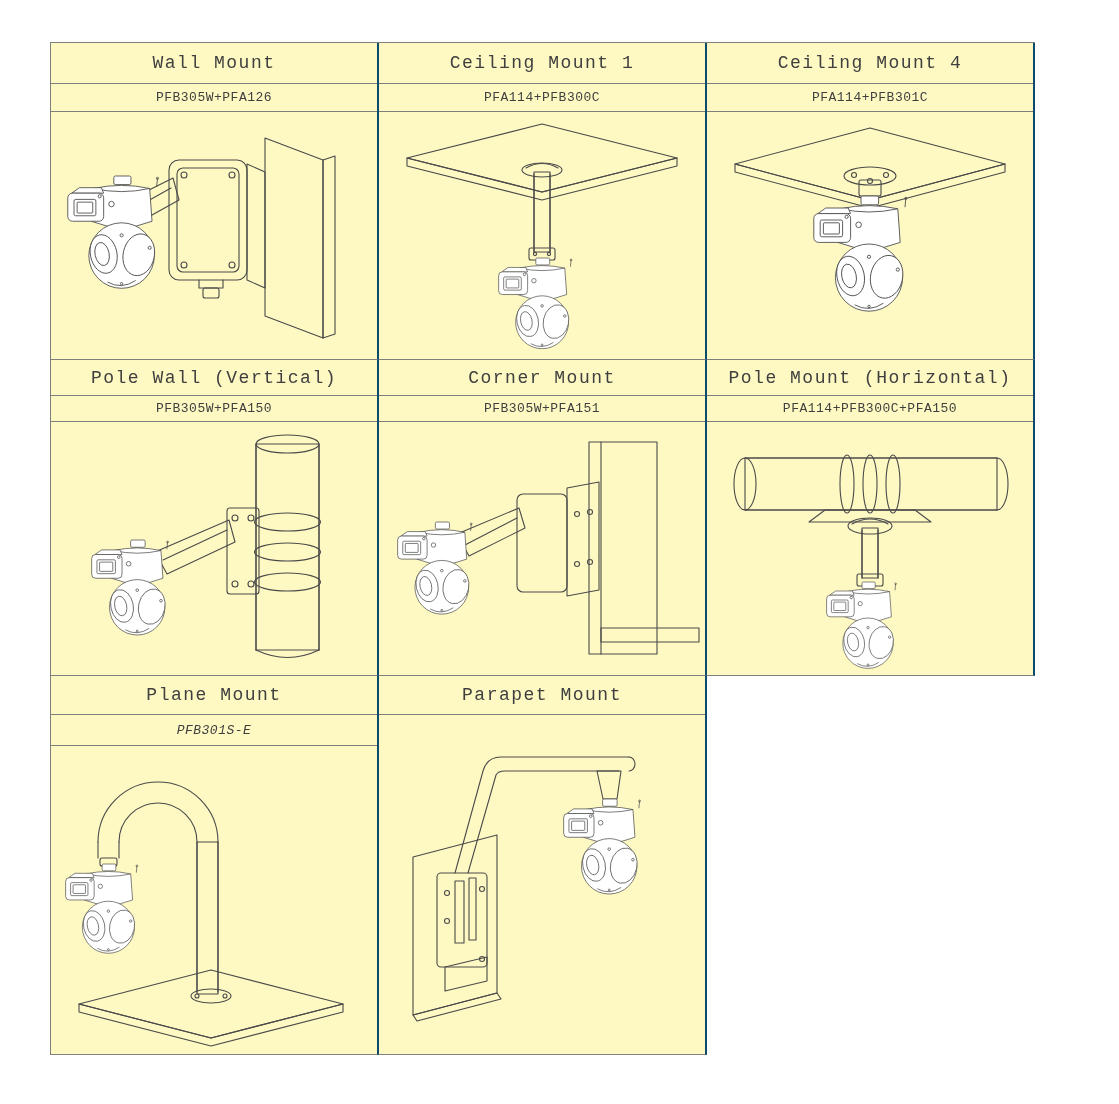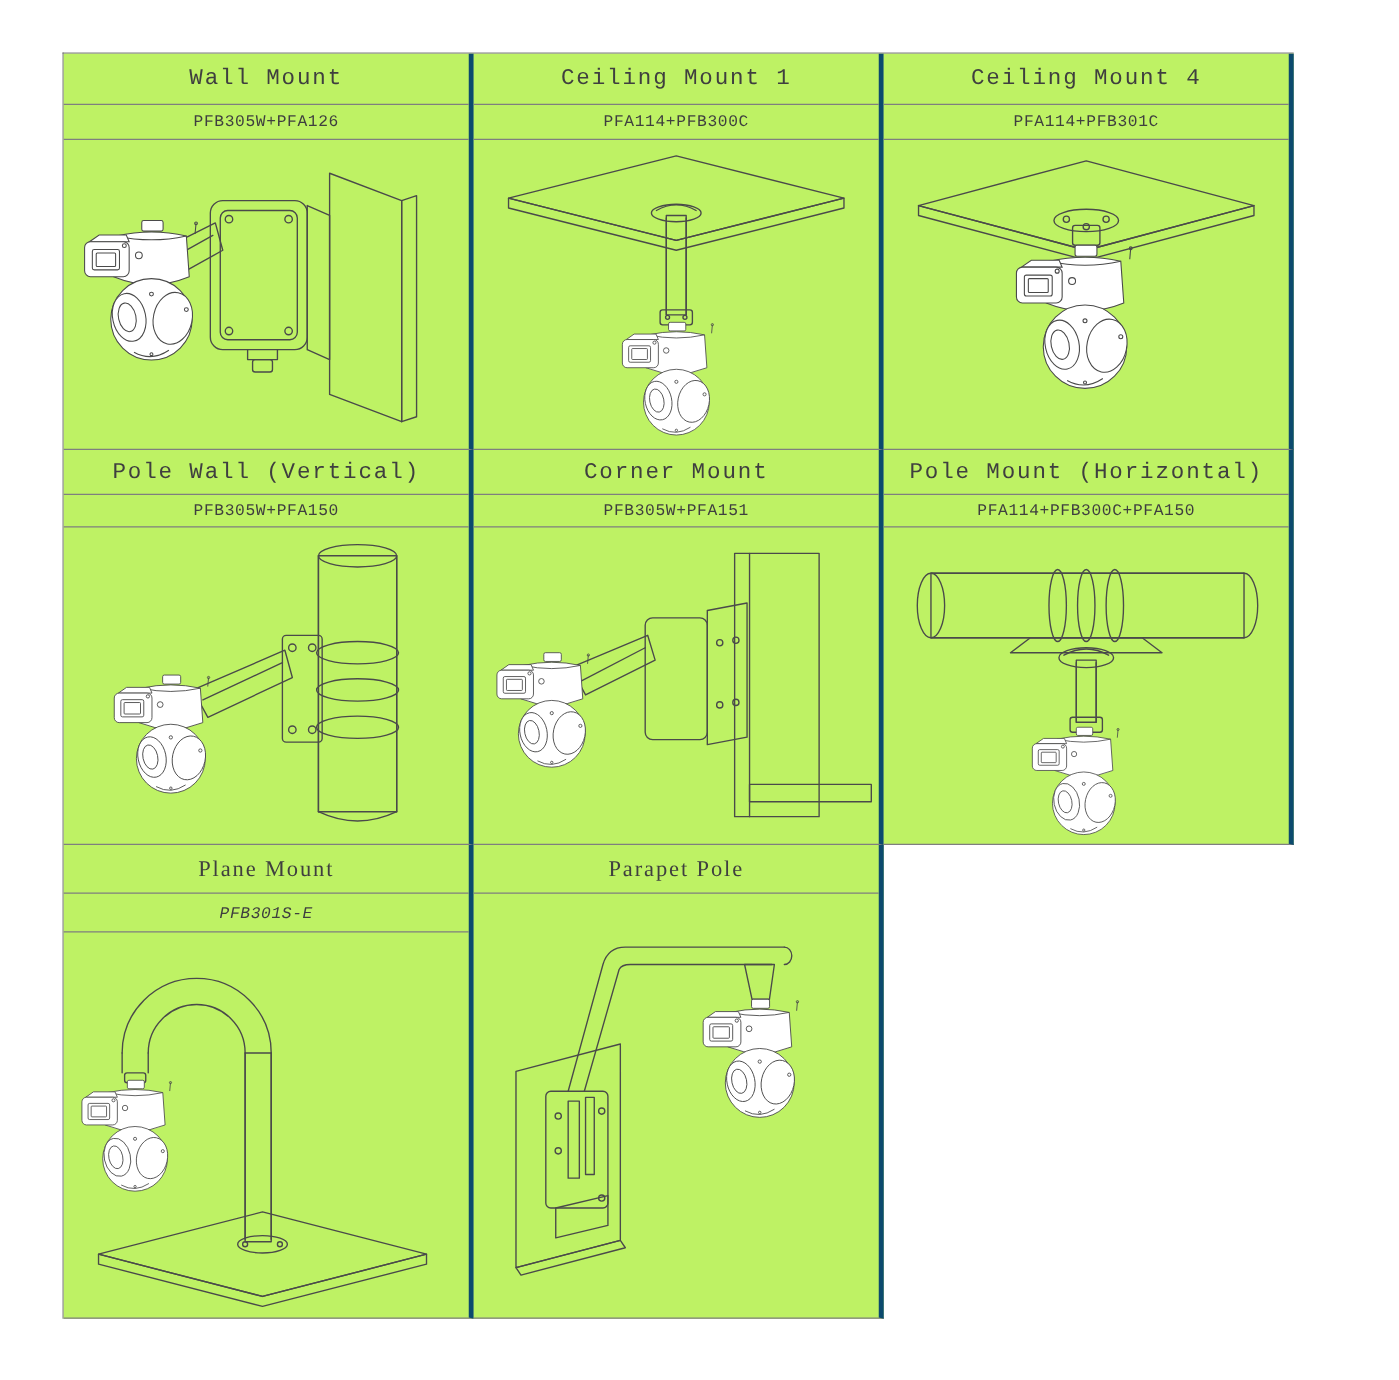--- a/index.html
+++ b/index.html
@@ -2,29 +2,29 @@
 <html><head>
 <meta charset="utf-8">
 <style>
   html,body{margin:0;padding:0;background:#ffffff;}
   body{width:1119px;height:1104px;position:relative;overflow:hidden;
        font-family:"Liberation Mono","DejaVu Sans Mono",monospace;color:#3f3f3f;}
   *{box-sizing:border-box;}
 
   .mount-table{position:absolute;left:50px;top:42px;border-top:1px solid #7f7f7f;border-left:1px solid #7f7f7f;}
   .trow{display:flex;}
-  .cell{width:328px;border-right:4px solid #0c4a6e;border-bottom:1px solid #7f7f7f;background:#bef264;}
+  .cell{width:328px;border-right:2px solid #0c4a6e;border-bottom:1px solid #7f7f7f;background:#fef9c3;}
   .title{display:flex;align-items:center;justify-content:center;
          border-bottom:1px solid #7f7f7f;font-size:18px;letter-spacing:1.5px;font-weight:400;}
   .model{display:flex;align-items:center;justify-content:center;
          border-bottom:1px solid #7f7f7f;font-size:13px;letter-spacing:.5px;}
   .figure{display:block;}
   .r1 .title{height:41px;} .r1 .model{height:28px;} .r1 .figure{height:247px;}
   .r2 .title{height:36px;} .r2 .model{height:26px;} .r2 .figure{height:253px;}
-  .r3 .title{height:39px;font-family:Liberation Serif, serif;} .r3 .model{height:31px;font-style:italic;} .r3 .figure{height:308px;}
+  .r3 .title{height:39px;} .r3 .model{height:31px;font-style:italic;} .r3 .figure{height:308px;}
   .figure svg{display:block;width:100%;height:100%;}
 
   .fig path,.fig rect,.fig circle,.fig ellipse,.fig line{
     fill:none;stroke:#4a4a4a;stroke-width:1.1;stroke-linejoin:round;stroke-linecap:round;}
   .fig use{stroke:#4a4a4a;stroke-width:1.1;fill:none;}
   .defs-holder{position:absolute;width:0;height:0;overflow:hidden;}
 </style>
 </head>
 <body>
 
@@ -207,21 +207,21 @@
           <line x1="146" y1="96" x2="146" y2="246"></line>
             <line x1="167" y1="96" x2="167" y2="246"></line>
           <line x1="47" y1="96" x2="47" y2="112"></line>
             <line x1="68" y1="96" x2="68" y2="112"></line>
           <rect x="49" y="112" width="17" height="8" rx="2" fill="#fff"></rect>
           <use href="#cam" transform="translate(14,118) scale(0.62)"></use>
         </svg>
       </div>
     </div>
     <div class="cell">
-      <div class="title">Parapet Pole</div>
+      <div class="title">Parapet Mount</div>
       <div class="figure">
         <svg class="fig" viewBox="0 0 326 308" preserveAspectRatio="xMidYMid meet">
           <path d="M34,300 L118,278 L122,284 L38,306 Z" fill="url(#hatchP)"></path>
           <path d="M34,142 L118,120 L118,278 L34,300 Z" fill="#fff"></path>
           <path d="M76,158 L104,56 Q108,42 122,42 L250,42" fill="none"></path>
           <path d="M89,158 L117,60 Q119,56 126,56 L240,56" fill="none"></path>
           <path d="M250,42 A6,7 0 0 1 250,56" fill="#fff"></path>
           <rect x="58" y="158" width="50" height="94" rx="4" fill="#fff"></rect>
           <rect x="76" y="166" width="9" height="62" fill="#fff"></rect>
           <rect x="90" y="163" width="7" height="62" fill="#fff"></rect>

